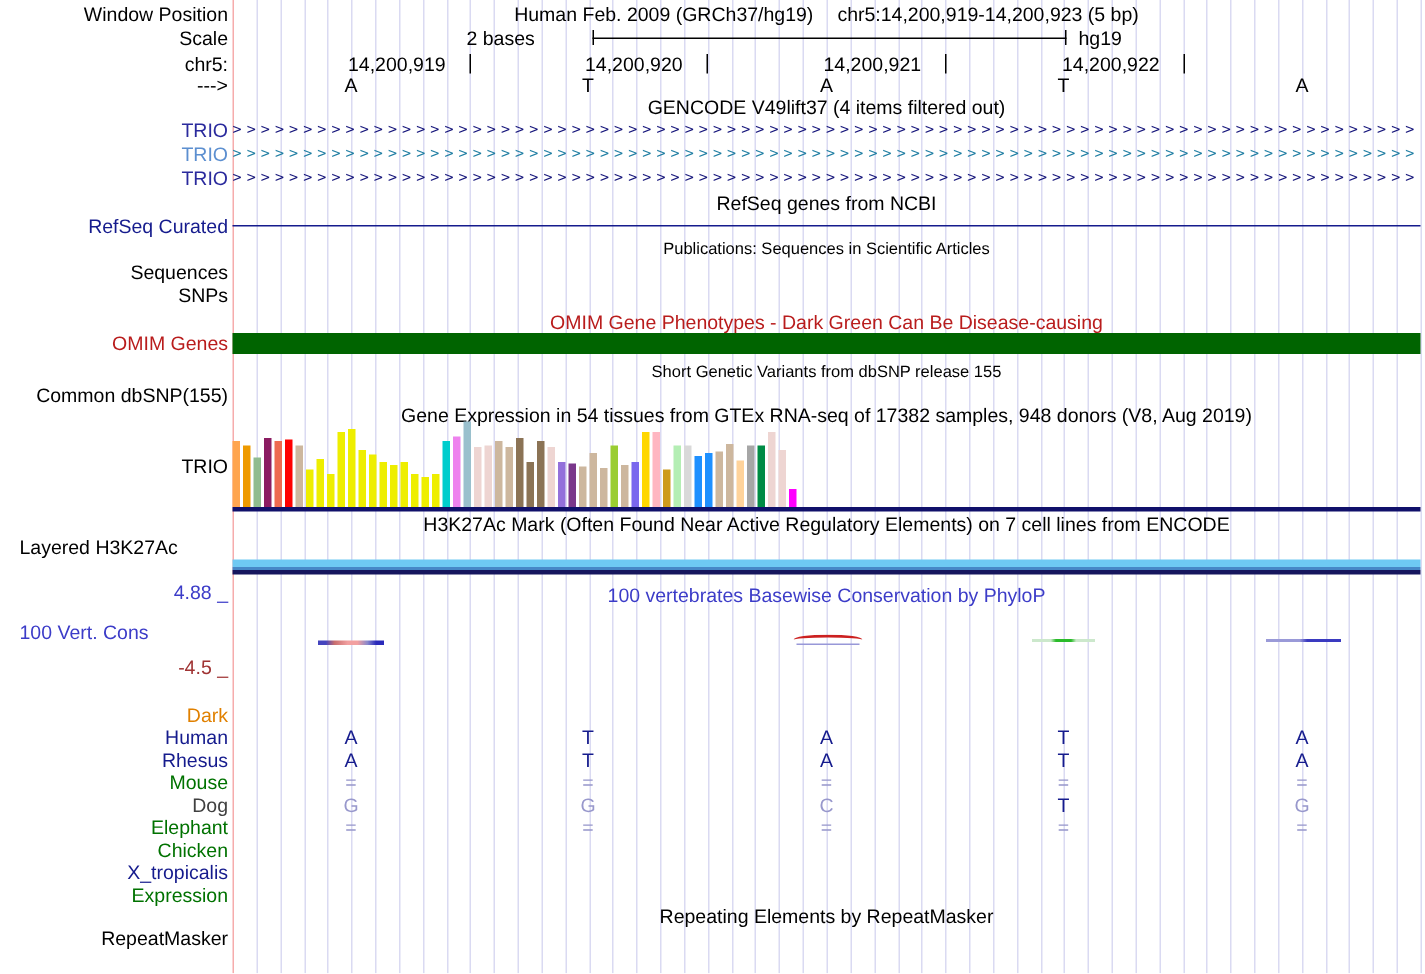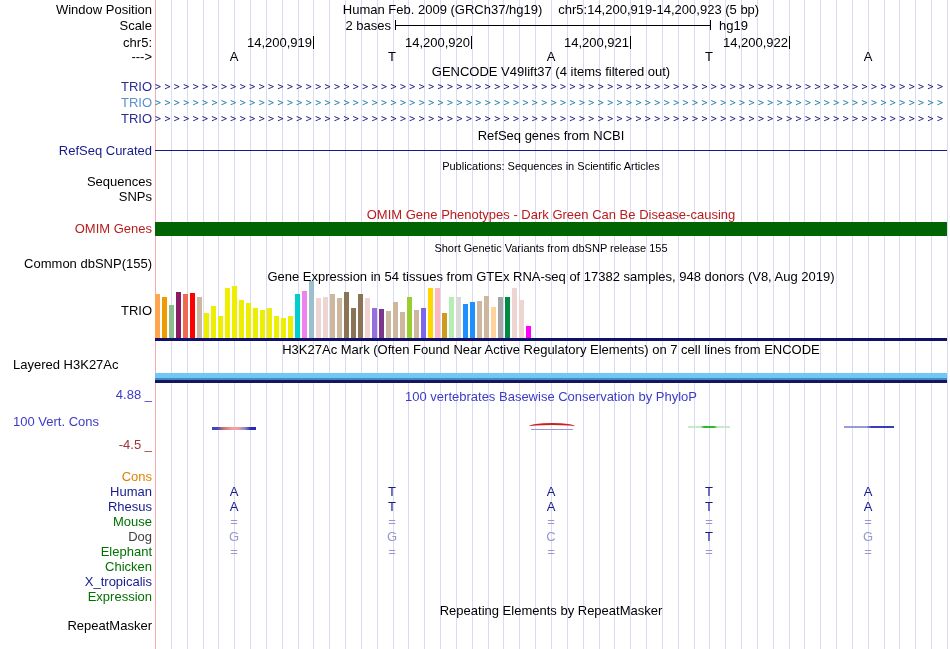--- a/index.html
+++ b/index.html
@@ -6,21 +6,21 @@
   #page{position:relative;width:950px;height:649px;background:#fff;overflow:hidden;
         font-family:"Liberation Sans",sans-serif;color:#000;}
   .guide{position:absolute;top:0;bottom:0;width:1px;background:#DADAF2;}
   .guide-first{background:#F6ACAC;}
   .lbl{position:absolute;left:0;width:152px;text-align:right;font-size:13px;line-height:13px;white-space:nowrap;}
   .lbl-left{left:13px;width:160px;text-align:left;}
   .title{position:absolute;left:155px;width:792px;text-align:center;font-size:13px;line-height:13px;white-space:nowrap;}
   .small{font-size:11px;line-height:11px;}
   .c-navy{color:#151B8D;} .c-blue{color:#3C3CC8;}
   .c-dgreen{color:#b91c1c;} .c-maroon{color:#A03434;}
-  .coordnum{position:absolute;width:80px;text-align:right;font-size:13px;line-height:13px;white-space:nowrap;}
+  .coordnum{position:absolute;width:80px;text-align:left;font-size:13px;line-height:13px;white-space:nowrap;}
   .coordtick{position:absolute;width:1px;height:13px;background:#000;}
   .scalebar-line{position:absolute;left:395px;top:25px;width:316px;height:1px;background:#000;}
   .scalebar-tick{position:absolute;top:20px;width:1px;height:10px;background:#000;}
   .base{position:absolute;width:24px;text-align:center;font-size:13px;line-height:13px;}
   .cell-d{color:#151B8D;} .cell-l{color:#9898CC;}
   .arrowrow{position:absolute;left:155px;width:792px;height:10px;line-height:10px;overflow:hidden;
             font-family:"DejaVu Sans Mono",monospace;font-size:10px;letter-spacing:3.4px;white-space:nowrap;}
   .hline{position:absolute;left:155px;width:792px;}
   .refseq-line{top:150px;height:1px;background:#151B8D;}
   .omim-bar{top:222px;height:14px;background:#006400;}
@@ -212,21 +212,21 @@
     <div class="gtexbar" style="left: 491px; top: 307px; height: 31px; background: rgb(255, 211, 155);"></div>
     <div class="gtexbar" style="left: 498px; top: 297px; height: 41px; background: rgb(166, 166, 166);"></div>
     <div class="gtexbar" style="left: 505px; top: 297px; height: 41px; background: rgb(0, 139, 69);"></div>
     <div class="gtexbar" style="left: 512px; top: 288px; height: 50px; background: rgb(238, 213, 210);"></div>
     <div class="gtexbar" style="left: 519px; top: 300px; height: 38px; background: rgb(238, 213, 210);"></div>
     <div class="gtexbar" style="left: 526px; top: 326px; height: 12px; background: rgb(255, 0, 255);"></div>
     <div class="consmark cons-blue-pink-blue" style="left: 212px; width: 44px;"></div>
     <div class="consmark cons-red-arc" style="left: 529px; width: 46px;"></div>
     <div class="consmark cons-green-dash" style="left: 688px; width: 42px;"></div>
     <div class="consmark cons-blue-line" style="left: 844px; width: 50px;"></div>
-    <div class="lbl" style="top: 470px; color: rgb(224, 128, 0);">Cons</div>
+    <div class="lbl" style="top: 470px; color: rgb(224, 128, 0);">Dark</div>
     <div class="lbl" style="top: 485px; color: rgb(21, 27, 141);">Human</div>
     <div class="base cell-d" style="left: 222px; top: 485px;">A</div>
     <div class="base cell-d" style="left: 380px; top: 485px;">T</div>
     <div class="base cell-d" style="left: 539px; top: 485px;">A</div>
     <div class="base cell-d" style="left: 697px; top: 485px;">T</div>
     <div class="base cell-d" style="left: 856px; top: 485px;">A</div>
     <div class="lbl" style="top: 500px; color: rgb(21, 27, 141);">Rhesus</div>
     <div class="base cell-d" style="left: 222px; top: 500px;">A</div>
     <div class="base cell-d" style="left: 380px; top: 500px;">T</div>
     <div class="base cell-d" style="left: 539px; top: 500px;">A</div>

